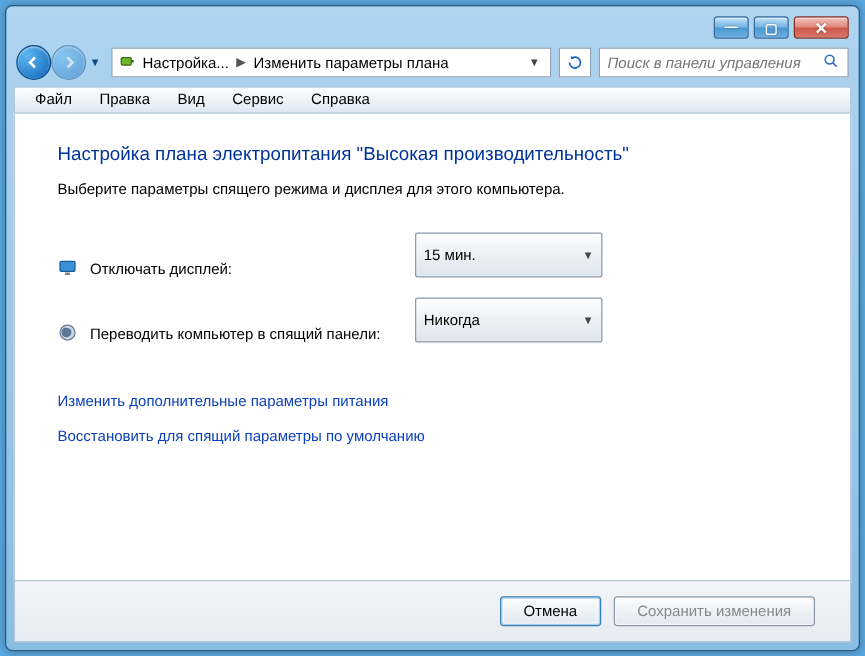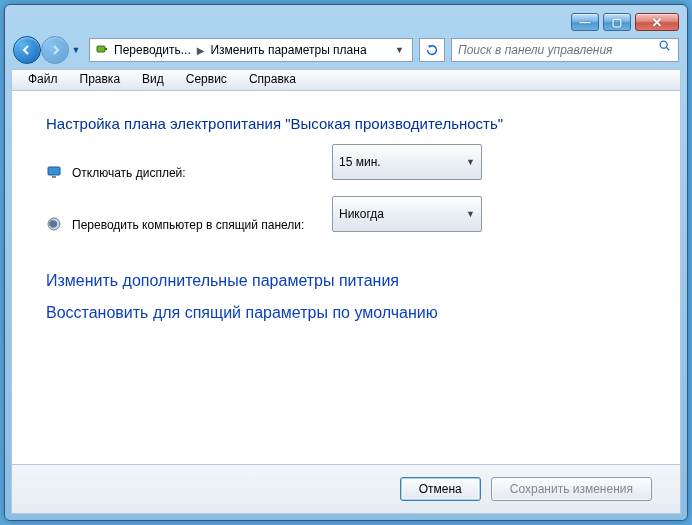--- a/index.html
+++ b/index.html
@@ -81,22 +81,22 @@
     width:16px;height:16px;display:inline-flex;align-items:center;justify-content:center;
   }
   .crumb-sep { color:#555; font-size:10px; padding:0 2px;}
   .crumb { color:#000; white-space:nowrap; overflow:hidden; text-overflow:ellipsis; }
   .addr-drop { color:#444; font-size:9px; margin-left:auto; padding:0 4px;}
   .refresh-box {
     height:24px;width:26px;background:#fff;border:1px solid #8a9fb8;
     display:flex;align-items:center;justify-content:center;color:#1862c9;font-size:13px;
   }
   .search-box {
-    width: 228px; height:24px; background:#fff;border:1px solid #8a9fb8;
-    display:flex;padding:0 6px;gap:6px;
+    width: 200px; height:24px; background:#fff;border:1px solid #8a9fb8;
+    display:flex;align-items:center;padding:0 6px;gap:6px;
   }
   .search-box input { border:none;outline:none;flex:1;font-size:12px;color:#666;font-style:italic;background:transparent;}
   .search-box .mag { color:#2a6fc4;font-size:12px;}
 
   .menu-bar {
     height: 22px;
     background: linear-gradient(to bottom, #fdfefe 0%, #eef3f8 50%, #dde7f2 100%);
     border: 1px solid #b7c6d8;
     display:flex;align-items:flex-start;
     padding: 0 6px; gap: 2px;
@@ -119,21 +119,21 @@
   .setting-row .ico { width:16px;height:16px; display:inline-flex;align-items:center;justify-content:center;}
   .setting-row .lbl { width: 250px; font-size:12px; color:#000;}
   .dropdown {
     width:150px;height:22px;border:1px solid #8b99a9;
     background:linear-gradient(to bottom,#fefefe 0%, #ecf0f5 50%, #dfe6ee 100%);
     display:flex;align-items:center;justify-content:space-between;
     padding:17px 6px;font-size:12px;border-radius:2px;
   }
   .dropdown .arr { font-size:9px;color:#444;}
 
-  .link { color:#0a3fbd; font-size:16px; margin-bottom:14px; display:block;}
+  .link { color:#0a3fbd; font-size:12px; margin-bottom:14px; display:block;}
 
   .button-row {
     display:flex; justify-content:flex-end; gap:10px;
     padding: 12px 28px;
     background: linear-gradient(to bottom,#f2f5f9 0%, #e6ecf3 100%);
     border:1px solid #b7c6d8; border-top:none;
   }
   .btn {
     height:24px; padding: 0 18px;
     background:linear-gradient(to bottom,#fdfdfe 0%, #eef2f7 50%, #e3e9f1 100%);
@@ -176,21 +176,21 @@
       <div class="nav-chevron">▼</div>
     </div>
 
     <div class="address-bar">
       <span class="crumb-icon">
         <svg width="16" height="16" viewBox="0 0 16 16">
             <rect x="3" y="4" width="8" height="6" rx="1" fill="#6fb52f" stroke="#3c6b17"></rect>
             <rect x="11" y="6" width="2" height="2" fill="#3c6b17"></rect>
           </svg>
       </span>
-      <span class="crumb">Переводить...</span>
+      <span class="crumb">Настройка...</span>
       <span class="crumb-sep">▶</span>
       <span class="crumb">Изменить параметры плана</span>
       <span class="addr-drop">▼</span>
     </div>
 
     <div class="refresh-box">
       <svg width="14" height="14" viewBox="0 0 16 16">
         <path d="M3 8 a5 5 0 1 0 1.5 -3.5" stroke="#1862c9" stroke-width="1.6" fill="none"></path>
         <path d="M4 2 L4.5 5 L7.5 4.2 Z" fill="#1862c9"></path>
       </svg>
@@ -210,20 +210,21 @@
   <div class="menu-bar">
     <div class="item">Файл</div>
     <div class="item">Правка</div>
     <div class="item">Вид</div>
     <div class="item">Сервис</div>
     <div class="item">Справка</div>
   </div>
 
   <div class="content-area">
     <div class="page-title">Настройка плана электропитания "Высокая производительность"</div>
+    <div class="page-desc">Выберите параметры спящего режима и дисплея для этого компьютера.</div>
 
     <div class="setting-row">
       <span class="ico">
         <svg width="16" height="16" viewBox="0 0 16 16">
             <rect x="2" y="3" width="12" height="8" rx="1" fill="#3a90d8" stroke="#1a5a96"></rect>
             <rect x="6" y="12" width="4" height="2" fill="#888"></rect>
           </svg>
       </span>
       <span class="lbl">Отключать дисплей:</span>
       <div class="dropdown">

